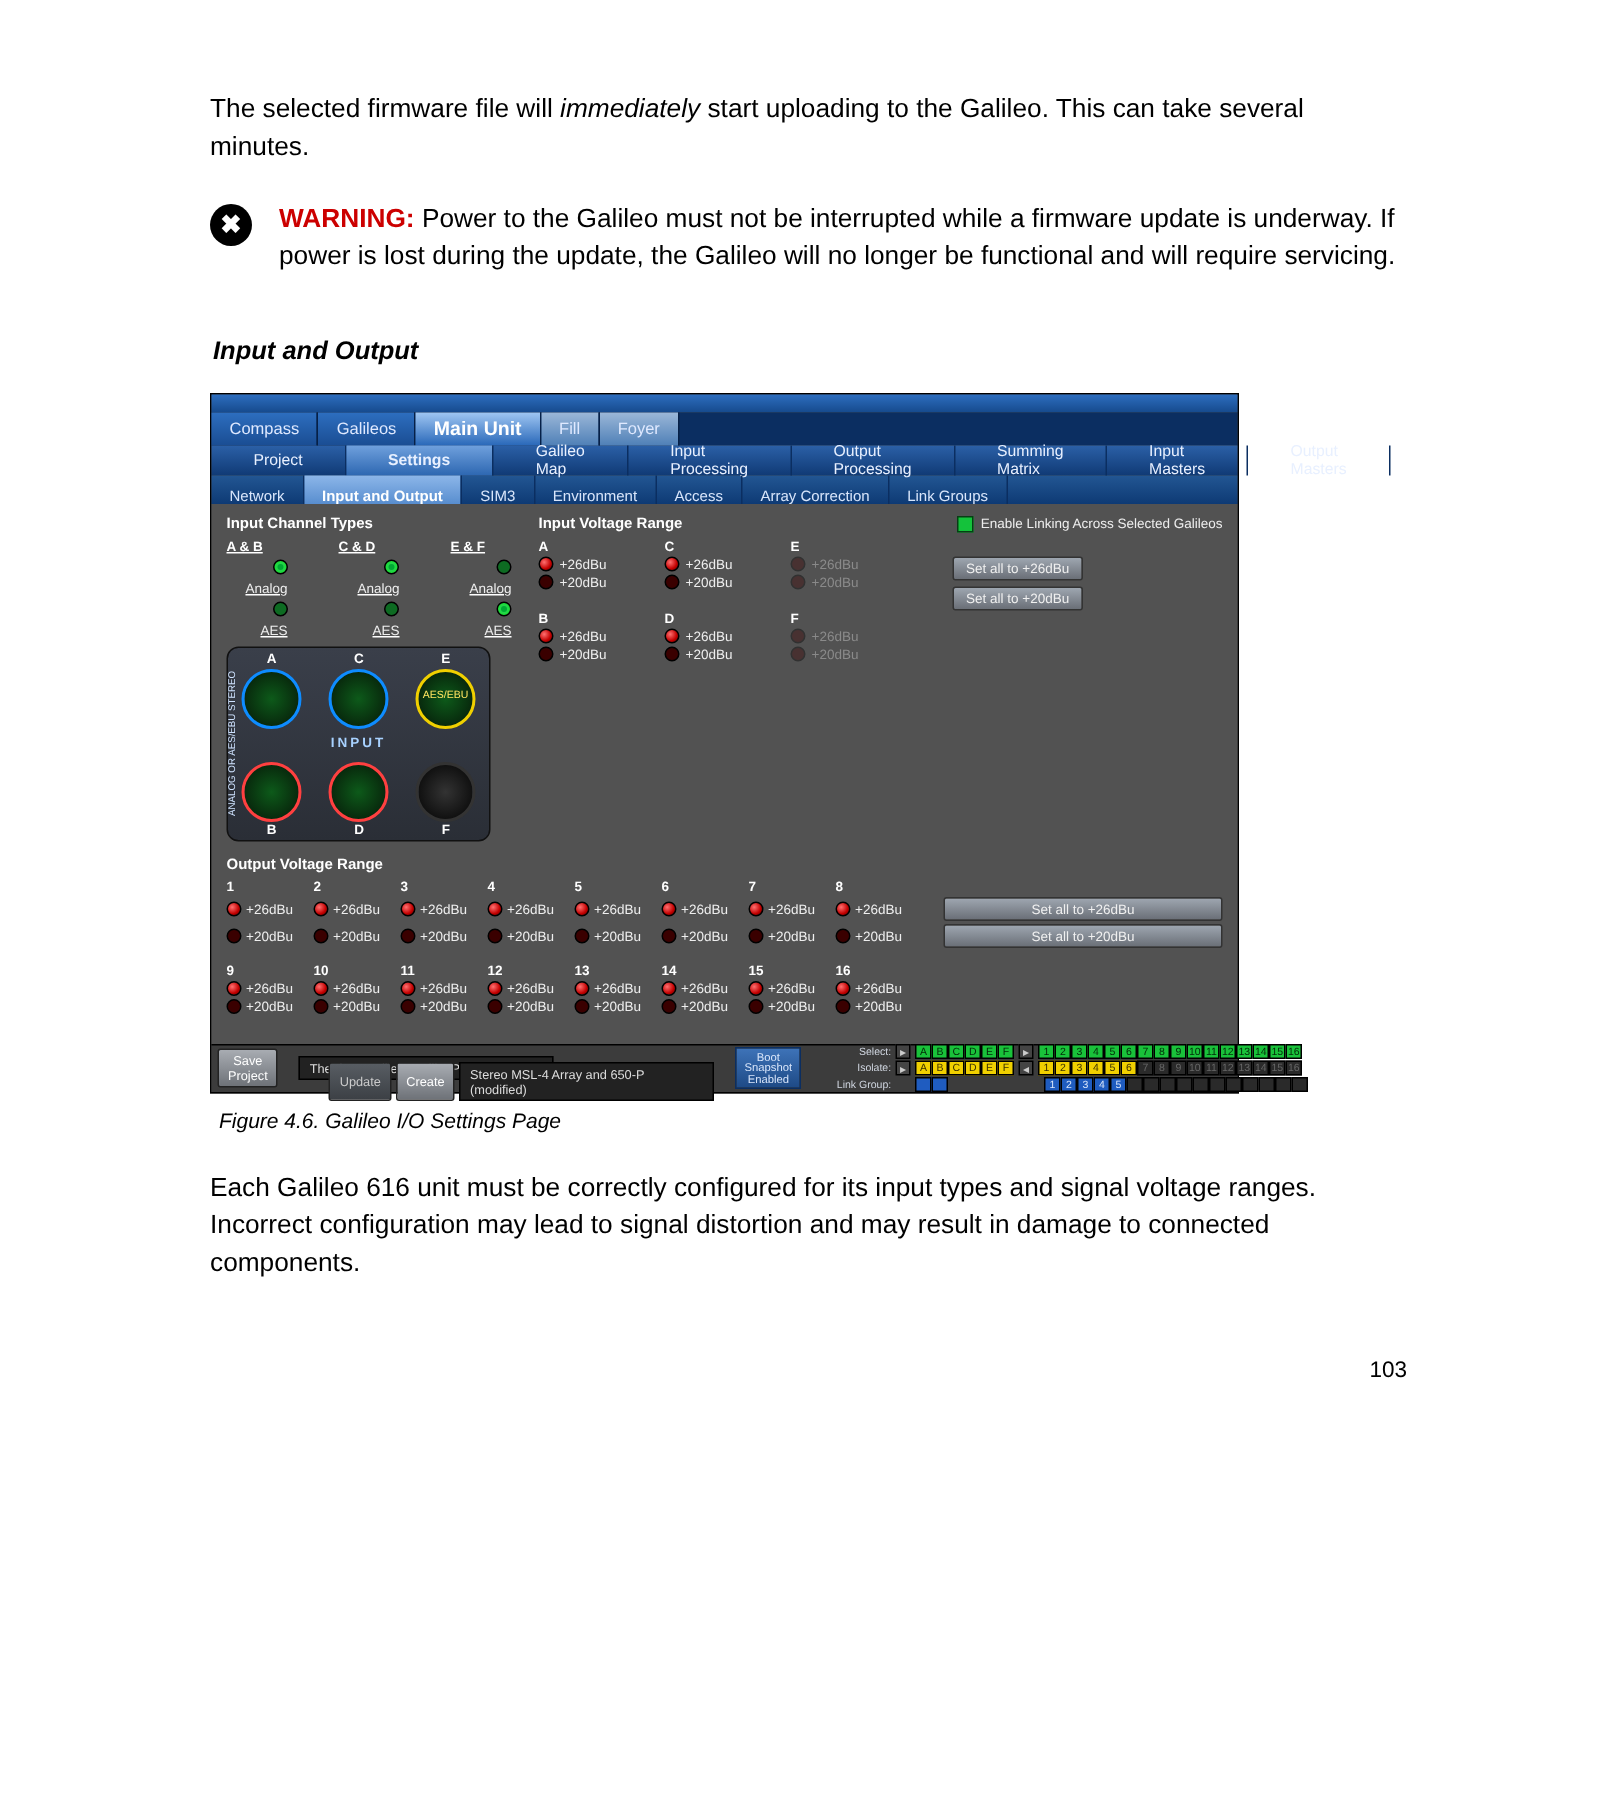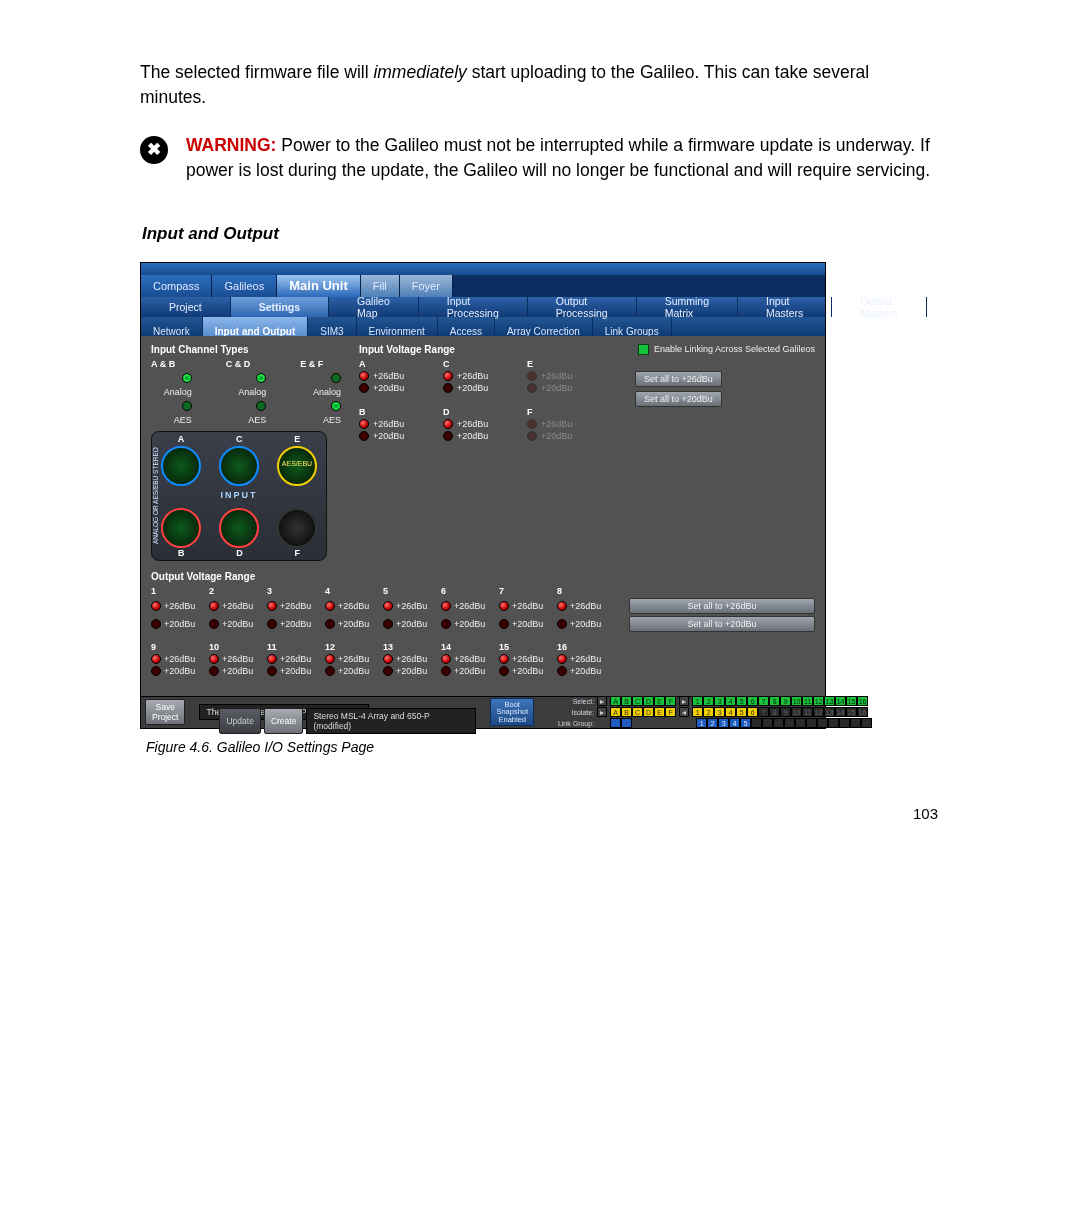--- a/index.html
+++ b/index.html
@@ -60,21 +60,21 @@
   .subtabrow2 { display: flex; height: 19px; background: linear-gradient(#225693,#0e3a74); }
   .st2 {
     padding: 15px 12px; display: flex; align-items: center;
     color: #d9e6fb; border-right: 1px solid #0b2e61; font-size: 10px;
   }
   .st2.sel { background: linear-gradient(#8cb6e9,#3a76c0); font-weight: bold; color: #fff; }
 
   .panel { background: #525252; padding: 8px 10px 10px 10px; position: relative; min-height: 360px; }
   .panel .heading { color: #fff; font-weight: bold; font-size: 10px; margin-bottom: 4px; }
   .ict-row { display: flex; gap: 34px; font-size: 9px; color: #fff; margin-bottom: 4px; }
-  .ict-col { width: 44px; }
+  .ict-col { width: 44px; text-decoration: underline; }
   .radio-line { display: flex; align-items: flex-end; gap: 4px; margin-top: 4px; flex-direction: column; }
   .rdot {
     width: 10px; height: 10px; border-radius: 50%;
     border: 1px solid #000; background: #0d6b22;
   }
   .rdot.sel { background: #23d648; box-shadow: 0 0 1px #0f0 inset; position: relative; }
   .rdot.sel::after { content: ""; position: absolute; left: 2px; top: 2px; width: 4px; height: 4px; background: #0a3; border-radius: 50%; }
   .rtext { font-size: 9px; color: #eee; }
 
   .top-flex { display: flex; gap: 18px; }
@@ -642,15 +642,16 @@
               <div class="blk gry"></div>
               <div class="blk gry"></div>
             </div>
           </div>
         </div>
     </div>
   </div>
 
   <div class="fig-cap">Figure 4.6. Galileo I/O Settings Page</div>
 
+  <p class="body-text">Each Galileo 616 unit must be correctly configured for its input types and signal voltage ranges. Incorrect configuration may lead to signal distortion and may result in damage to connected components.</p>
 
   <div class="page-num">103</div>
 </div>
 
 </body></html>

